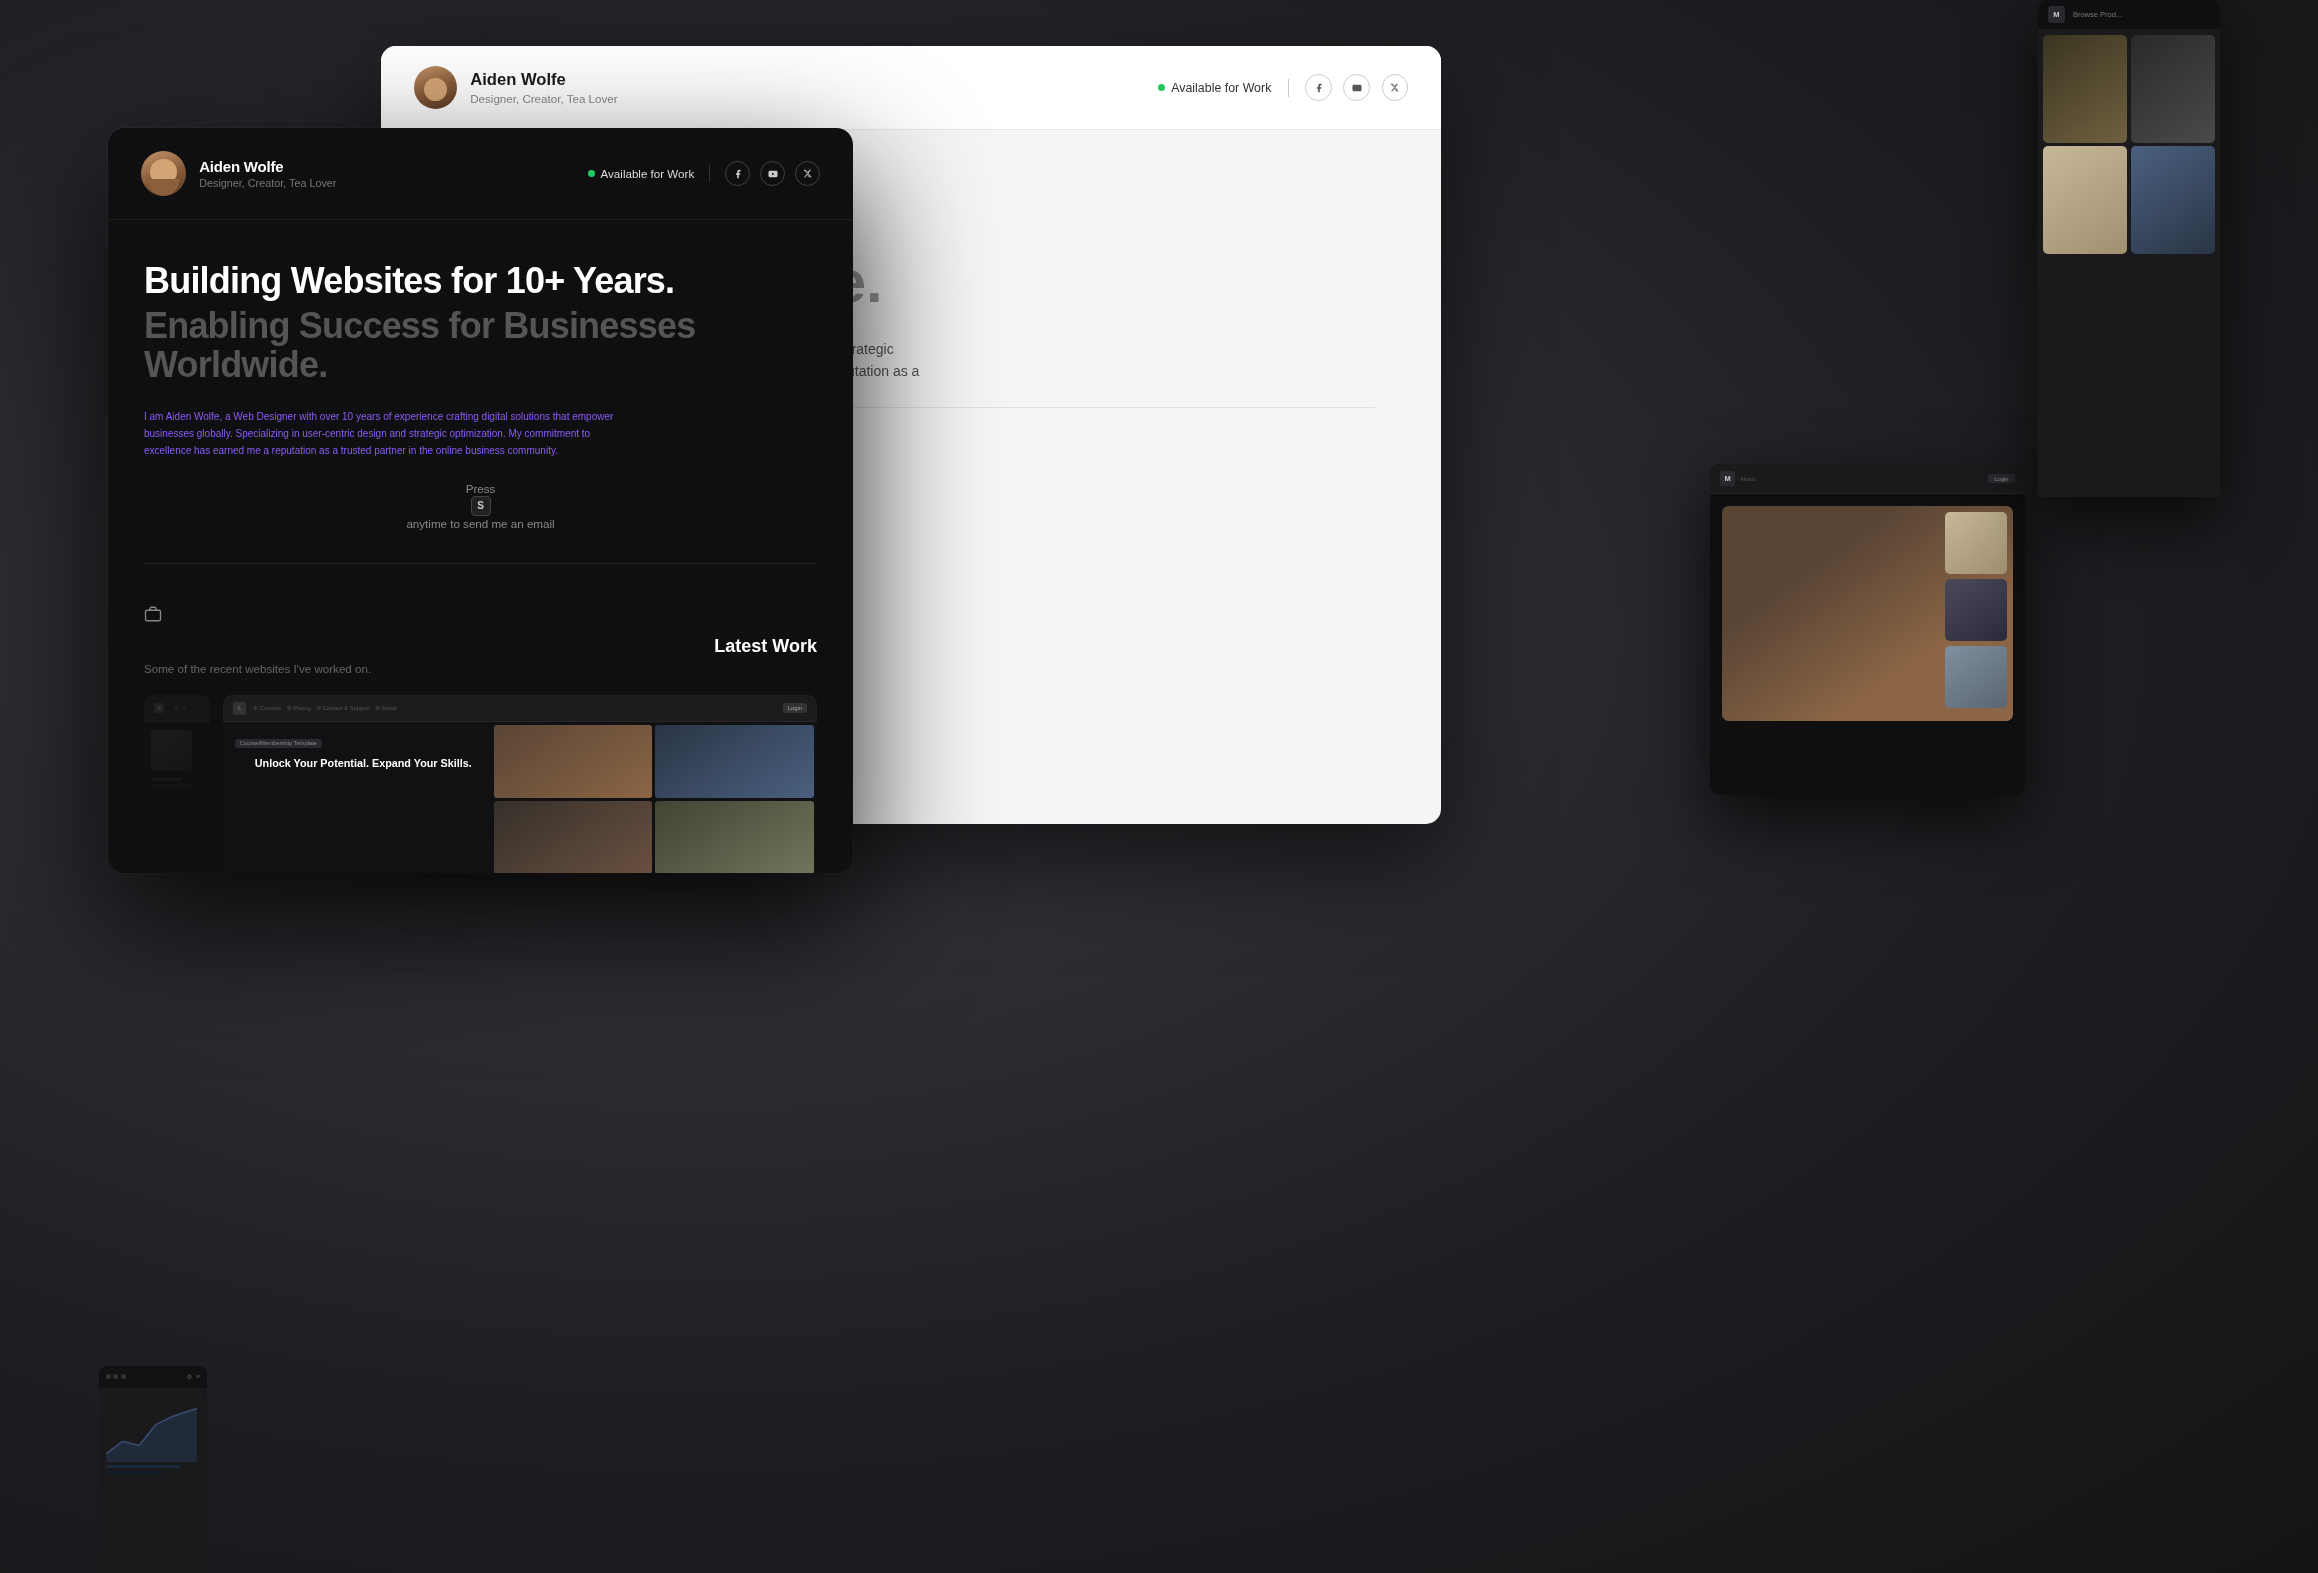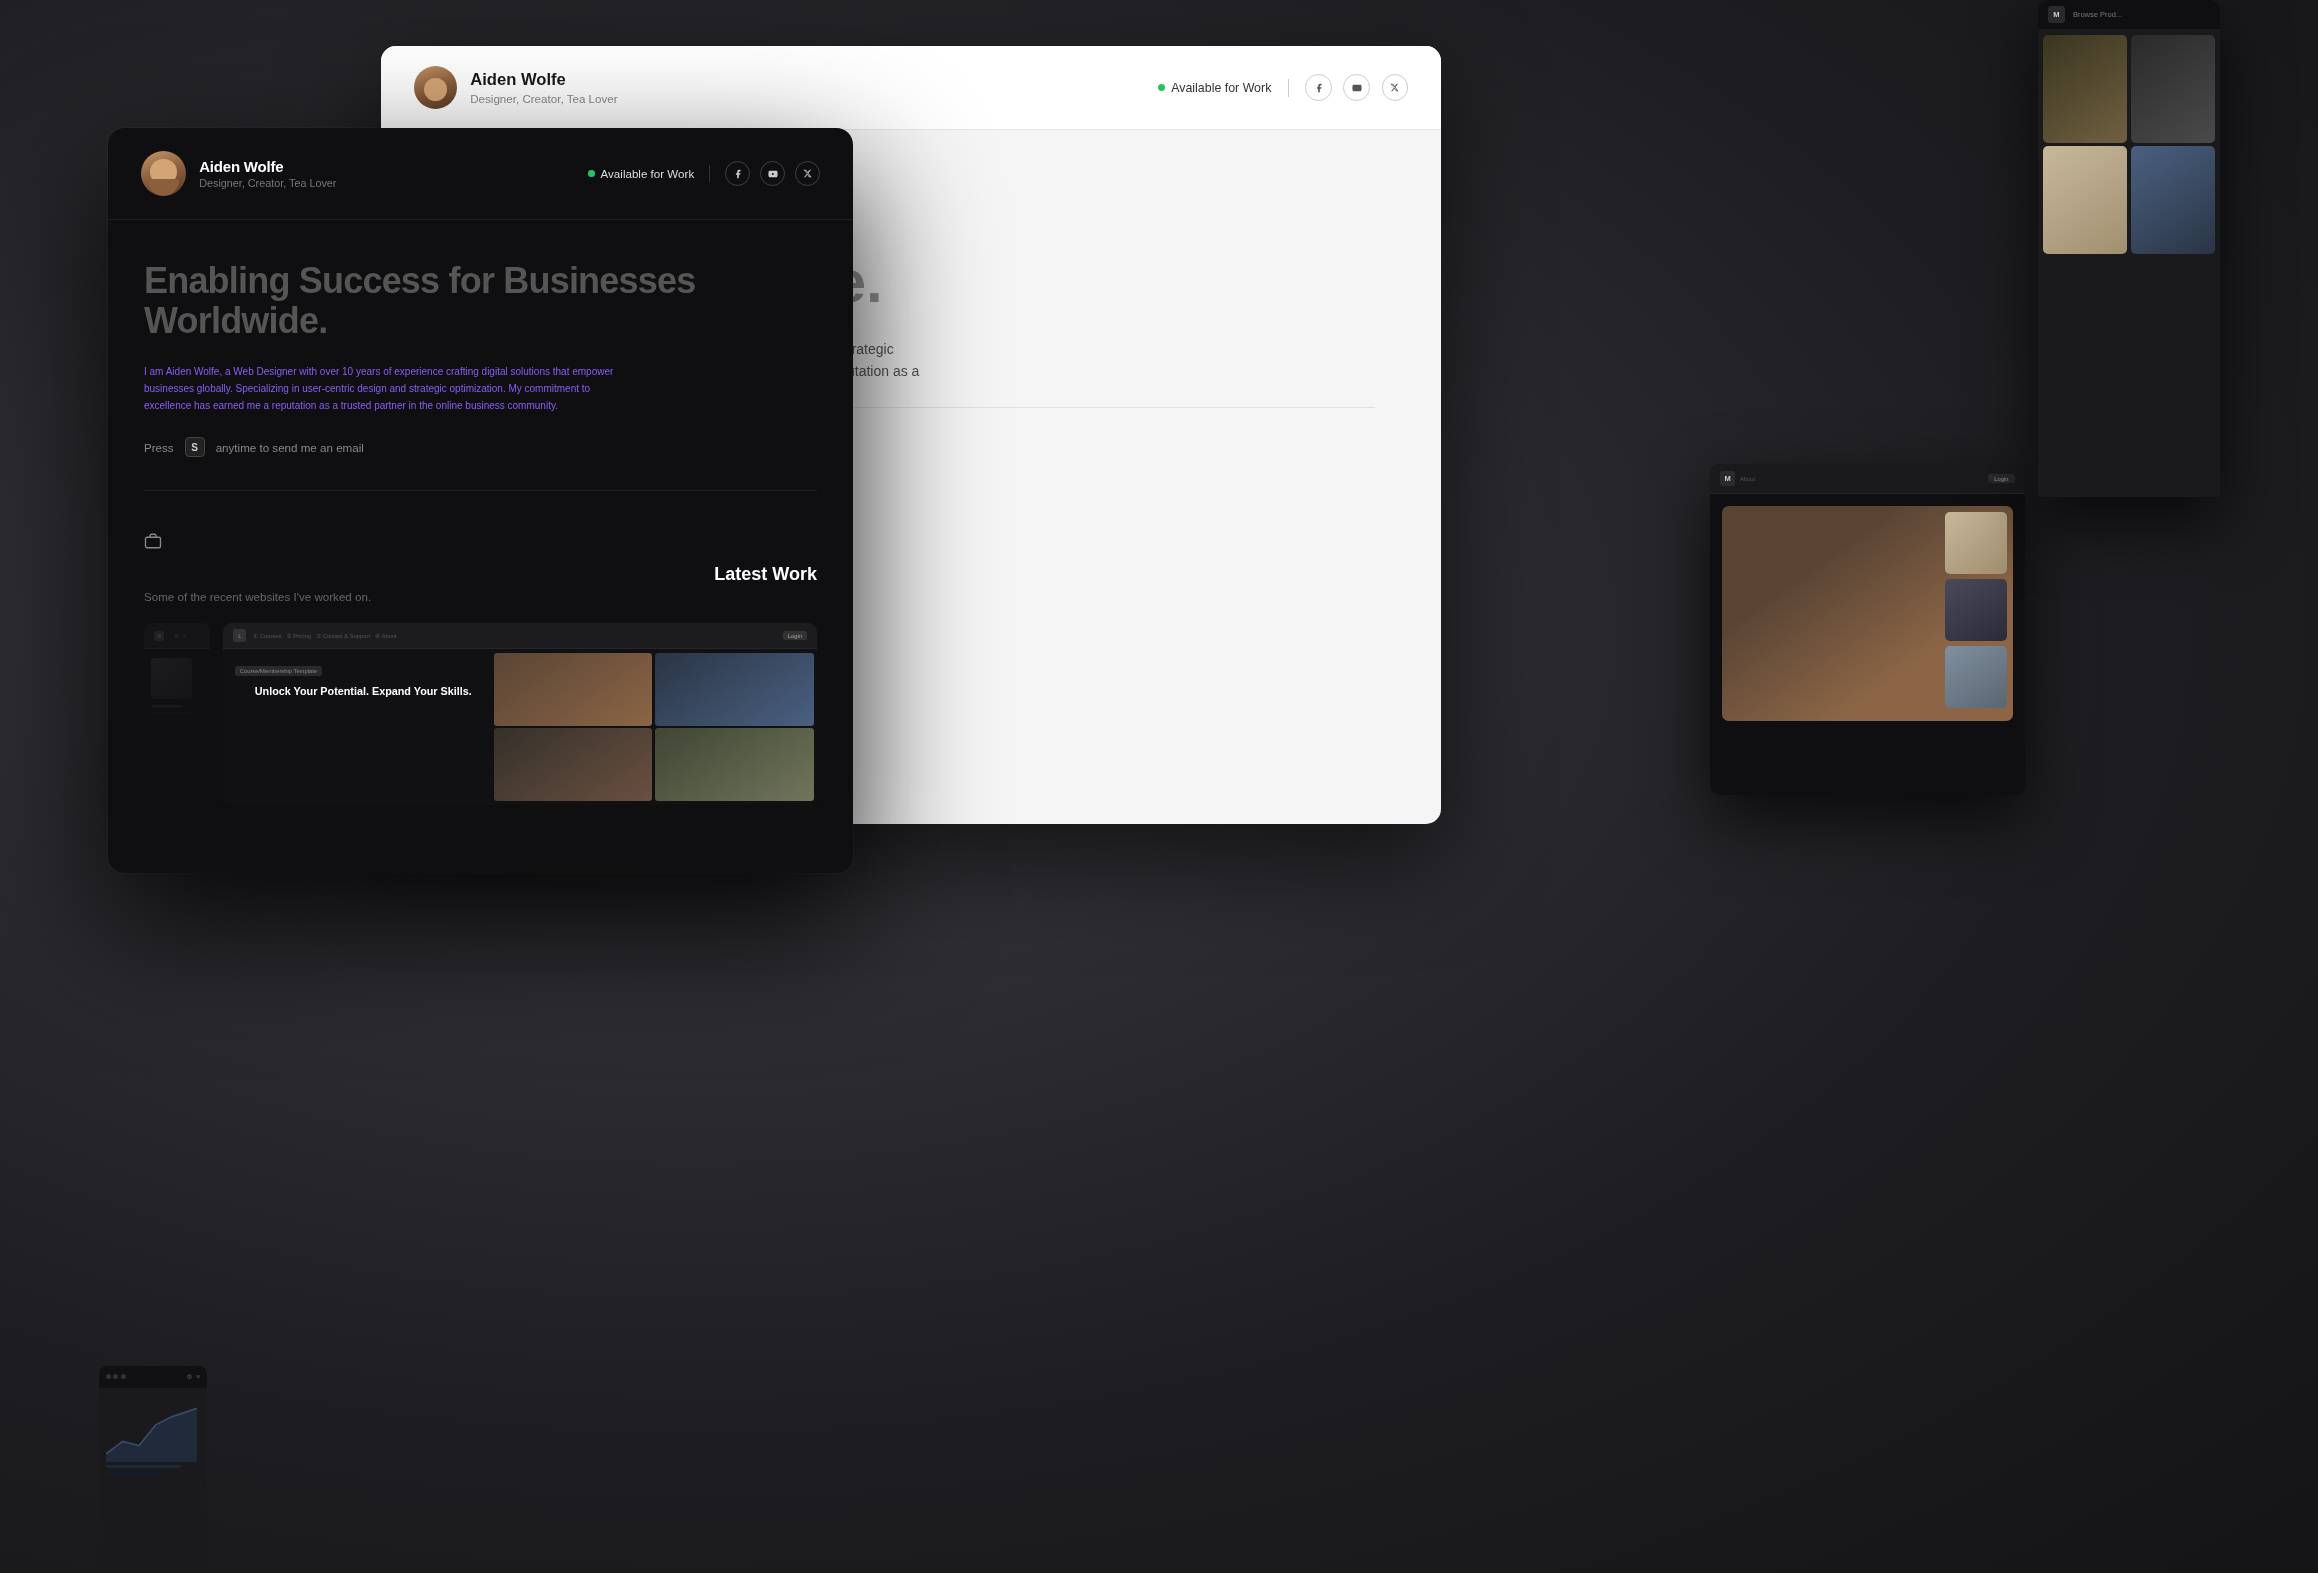--- a/index.html
+++ b/index.html
@@ -278,24 +278,25 @@
       font-size: 10px;
       color: #8b5cf6;
       line-height: 1.7;
       max-width: 480px;
       margin-bottom: 23px;
     }
 
     .press-s-line {
       display: flex;
       align-items: center;
-      gap: 11px;
+      gap: 1px;
       font-size: 11.6px;
       color: #888;
       margin-bottom: 33px;
+      flex-direction: column;
     }
 
     .key-s {
       display: inline-flex;
       align-items: center;
       justify-content: center;
       width: 20px;
       height: 20px;
       background: #222;
       border: 0.8px solid #444;
@@ -668,20 +669,21 @@
         <div class="main-social-icon">
           <svg width="9" height="9" viewBox="0 0 24 24" fill="currentColor">
               <path d="M18.244 2.25h3.308l-7.227 8.26 8.502 11.24H16.17l-4.714-6.231-5.401 6.231H2.746l7.73-8.835L1.254 2.25H8.08l4.253 5.622zm-1.161 17.52h1.833L7.084 4.126H5.117z"></path>
             </svg>
         </div>
       </div>
     </div>
   </div>
 
   <div class="main-content">
+    <div class="main-heading">Building Websites for 10+ Years.</div>
     <div class="main-subheading">Enabling Success for Businesses Worldwide.</div>
     <div class="main-body-text">I am Aiden Wolfe, a Web Designer with over 10 years of experience crafting digital solutions that empower businesses globally. Specializing in user-centric design and strategic optimization. My commitment to excellence has earned me a reputation as a trusted partner in the online business community.</div>
     <div class="press-s-line">
       <span>Press</span>
       <span class="key-s">S</span>
       <span>anytime to send me an email</span>
     </div>
     <hr class="main-divider">
 
     <div class="latest-work-section">

